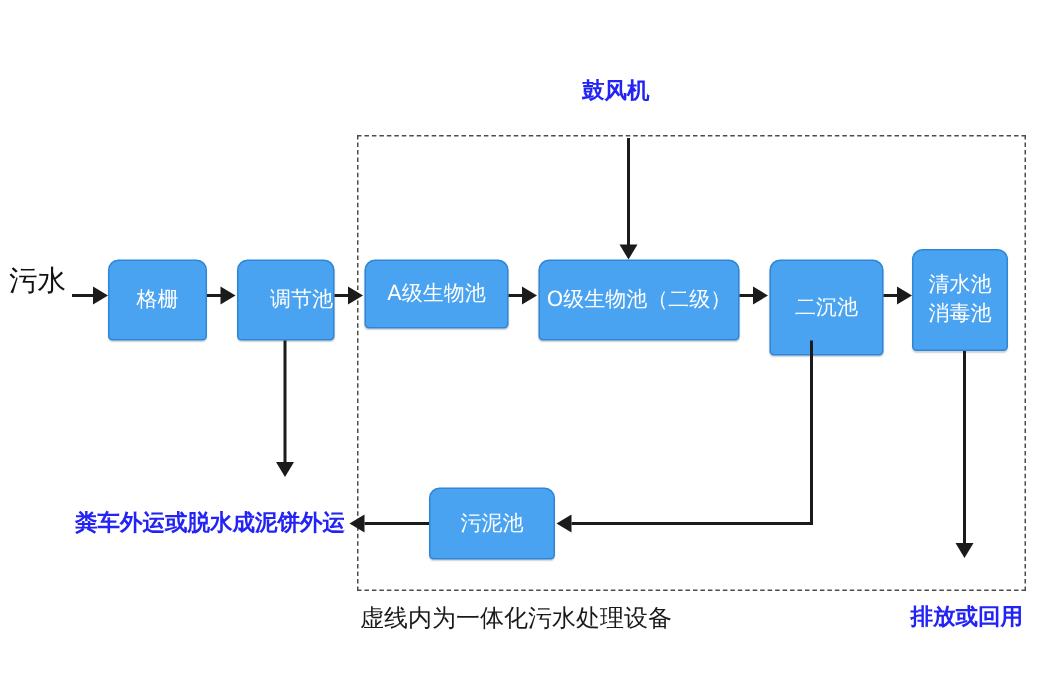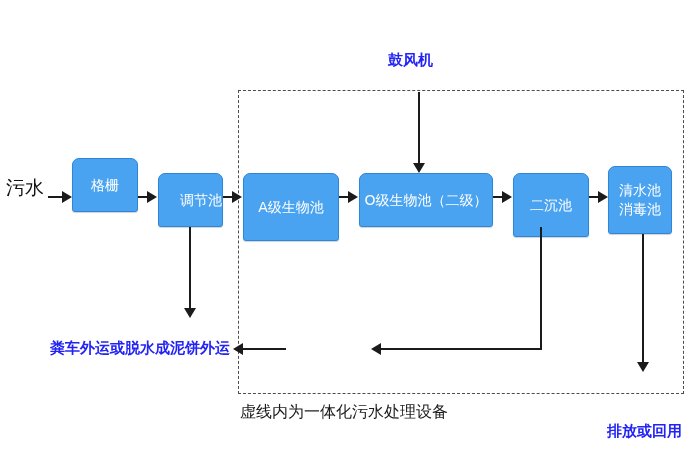--- a/index.html
+++ b/index.html
@@ -92,35 +92,35 @@
   <div class="txt txt-blue" style="left:388px; top:53px;">鼓风机</div>
 
   <div class="vline" style="left:418px; top:92px; height:73px;"></div>
   <div class="arrowhead ar-down" style="left:413px; top:163px;"></div>
 
   <div class="txt txt-black" style="left:6px; top:178px;">污水</div>
 
   <div class="hline" style="left:48px; top:196px; width:16px;"></div>
   <div class="arrowhead ar-right" style="left:62px; top:191px;"></div>
 
-  <div class="pbox" style="left:72px; top:158px; width:66px; height:54px;">
+  <div class="pbox" style="left:72px; top:173px; width:66px; height:54px;">
     <span>格栅</span>
   </div>
 
   <div class="hline" style="left:138px; top:196px; width:12px;"></div>
   <div class="arrowhead ar-right" style="left:147px; top:191px;"></div>
 
   <div class="pbox" style="left:158px; top:173px; width:65px; height:54px;justify-content:flex-end;">
     <span>调节池</span>
   </div>
 
   <div class="hline" style="left:223px; top:196px; width:12px;"></div>
   <div class="arrowhead ar-right" style="left:232px; top:191px;"></div>
 
-  <div class="pbox" style="left:243px; top:173px; width:96px; height:68px;">
+  <div class="pbox" style="left:243px; top:173px; width:96px; height:46px;">
     <span>A级生物池</span>
   </div>
 
   <div class="hline" style="left:339px; top:196px; width:12px;"></div>
   <div class="arrowhead ar-right" style="left:348px; top:191px;"></div>
 
   <div class="pbox" style="left:359px; top:173px; width:134px; height:54px;">
     <span>O级生物池（二级）</span>
   </div>
 
@@ -139,26 +139,29 @@
     <span>消毒池</span>
   </div>
 
   <div class="vline" style="left:189px; top:227px; height:83px;"></div>
   <div class="arrowhead ar-down" style="left:184px; top:308px;"></div>
 
   <div class="vline" style="left:540px; top:227px; height:123px;"></div>
   <div class="hline" style="left:381px; top:348px; width:161px;"></div>
   <div class="arrowhead ar-left" style="left:371px; top:343px;"></div>
 
+  <div class="pbox" style="left:286px; top:325px; width:84px; height:48px;">
+    <span>污泥池</span>
+  </div>
 
   <div class="hline" style="left:243px; top:348px; width:43px;"></div>
   <div class="arrowhead ar-left" style="left:233px; top:343px;"></div>
 
   <div class="txt txt-blue" style="left:50px; top:341px;">粪车外运或脱水成泥饼外运</div>
 
   <div class="vline" style="left:642px; top:234px; height:130px;"></div>
   <div class="arrowhead ar-down" style="left:637px; top:362px;"></div>
 
-  <div class="txt txt-blue" style="left:607px; top:424px;">排放或回用</div>
+  <div class="txt txt-blue" style="left:607px; top:404px;">排放或回用</div>
 
   <div class="txt txt-cap" style="left:240px; top:404px;">虚线内为一体化污水处理设备</div>
 
 </div>
 
 </body></html>

